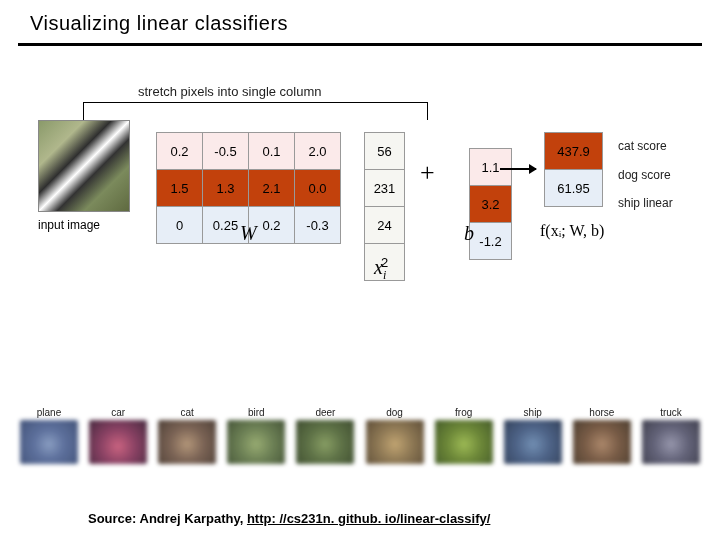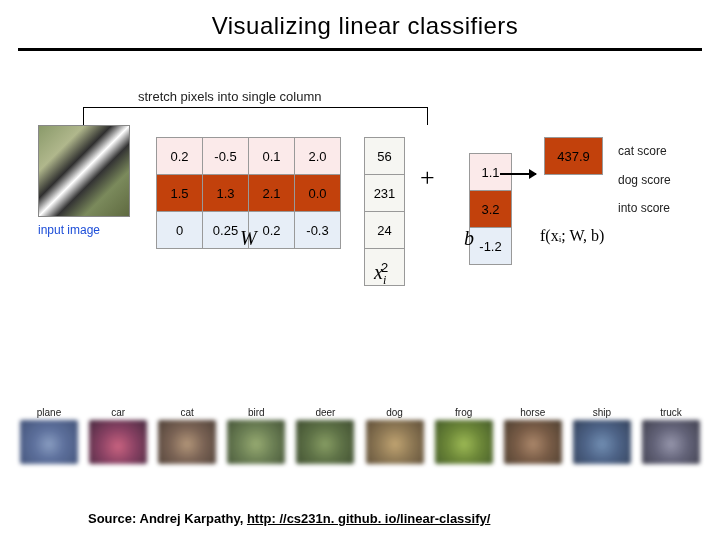--- a/index.html
+++ b/index.html
@@ -5,25 +5,24 @@
   * { box-sizing: border-box; margin: 0; padding: 0; }
   body {
     font-family: Arial, Helvetica, sans-serif;
     width: 720px;
     height: 540px;
     background: #fff;
     position: relative;
     overflow: hidden;
   }
   .title {
-    font-size: 24px;
+    font-size: 20px;
     font-weight: normal;
     padding: 12px 20px 8px 30px;
     letter-spacing: 0.5px;
-    text-align: center;
   }
   .title-rule {
     border: none;
     border-top: 3px solid #000;
     margin: 0 18px 0 18px;
   }
   .diagram {
     position: relative;
     margin-top: 38px;
     margin-left: 28px;
@@ -73,21 +72,21 @@
     width: 92px;
     height: 92px;
     background: linear-gradient(135deg,#8a9a6a 0%, #b0b78c 25%, #2f2f2f 40%, #fff 50%, #333 60%, #7b8a5c 75%, #5f6a40 100%);
     border: 1px solid #888;
   }
   .input-label {
     position: absolute;
     top: 134px;
     left: 10px;
     font-size: 12px;
-    color: #1d4ed8;
+    color: #000000;
   }
   
   .matrix {
     position: absolute;
     border-collapse: collapse;
     font-size: 13px;
   }
   .matrix td {
     border: 1px solid #999;
     text-align: center;
@@ -270,27 +269,30 @@
     </table>
   <div id="symb" class="sym">b</div>
 
   <div class="arrow"></div>
 
   <table id="fvec" class="matrix">
     <tbody>
     <tr class="row-green">
           <td>437.9</td>
         </tr>
+    <tr class="row-blue">
+          <td>61.95</td>
+        </tr>
   </tbody>
     </table>
   <div id="symf" class="sym">f(xᵢ; W, b)</div>
 
   <div id="scCat" class="score-label">cat score</div>
   <div id="scDog" class="score-label">dog score</div>
-  <div id="scShip" class="score-label">into score</div>
+  <div id="scShip" class="score-label">ship linear</div>
 </div>
 
 <div class="vis-row" id="vis-row">
     <div class="vis">
       <div class="lbl">plane</div>
       <div class="thumb" style="background: radial-gradient(circle at 50% 55%, rgb(138, 160, 200) 0%, rgb(90, 111, 160) 40%, rgb(60, 78, 120) 100%);"></div>
     </div>
     <div class="vis">
       <div class="lbl">car</div>
       <div class="thumb" style="background: radial-gradient(circle at 50% 60%, rgb(210, 96, 128) 0%, rgb(138, 58, 96) 45%, rgb(64, 32, 56) 100%);"></div>
@@ -309,26 +311,26 @@
     </div>
     <div class="vis">
       <div class="lbl">dog</div>
       <div class="thumb" style="background: radial-gradient(circle at 50% 55%, rgb(200, 168, 112) 0%, rgb(144, 120, 80) 45%, rgb(90, 72, 48) 100%);"></div>
     </div>
     <div class="vis">
       <div class="lbl">frog</div>
       <div class="thumb" style="background: radial-gradient(circle at 50% 55%, rgb(160, 192, 80) 0%, rgb(106, 136, 48) 45%, rgb(63, 88, 32) 100%);"></div>
     </div>
     <div class="vis">
+      <div class="lbl">ship</div>
+      <div class="thumb" style="background: radial-gradient(circle at 50% 55%, rgb(112, 144, 184) 0%, rgb(72, 96, 136) 45%, rgb(44, 60, 88) 100%);"></div>
+    </div>
+    <div class="vis">
       <div class="lbl">horse</div>
       <div class="thumb" style="background: radial-gradient(circle at 50% 55%, rgb(176, 136, 104) 0%, rgb(120, 88, 64) 45%, rgb(72, 56, 40) 100%);"></div>
-    </div>
-    <div class="vis">
-      <div class="lbl">ship</div>
-      <div class="thumb" style="background: radial-gradient(circle at 50% 55%, rgb(112, 144, 184) 0%, rgb(72, 96, 136) 45%, rgb(44, 60, 88) 100%);"></div>
     </div>
     <div class="vis">
       <div class="lbl">truck</div>
       <div class="thumb" style="background: radial-gradient(circle at 50% 55%, rgb(152, 152, 176) 0%, rgb(96, 96, 120) 45%, rgb(58, 58, 74) 100%);"></div>
     </div>
   </div>
 
 <div class="source">
   <span>Source: Andrej Karpathy, </span><span class="link">http: //cs231n. github. io/linear-classify/</span>
 </div>

